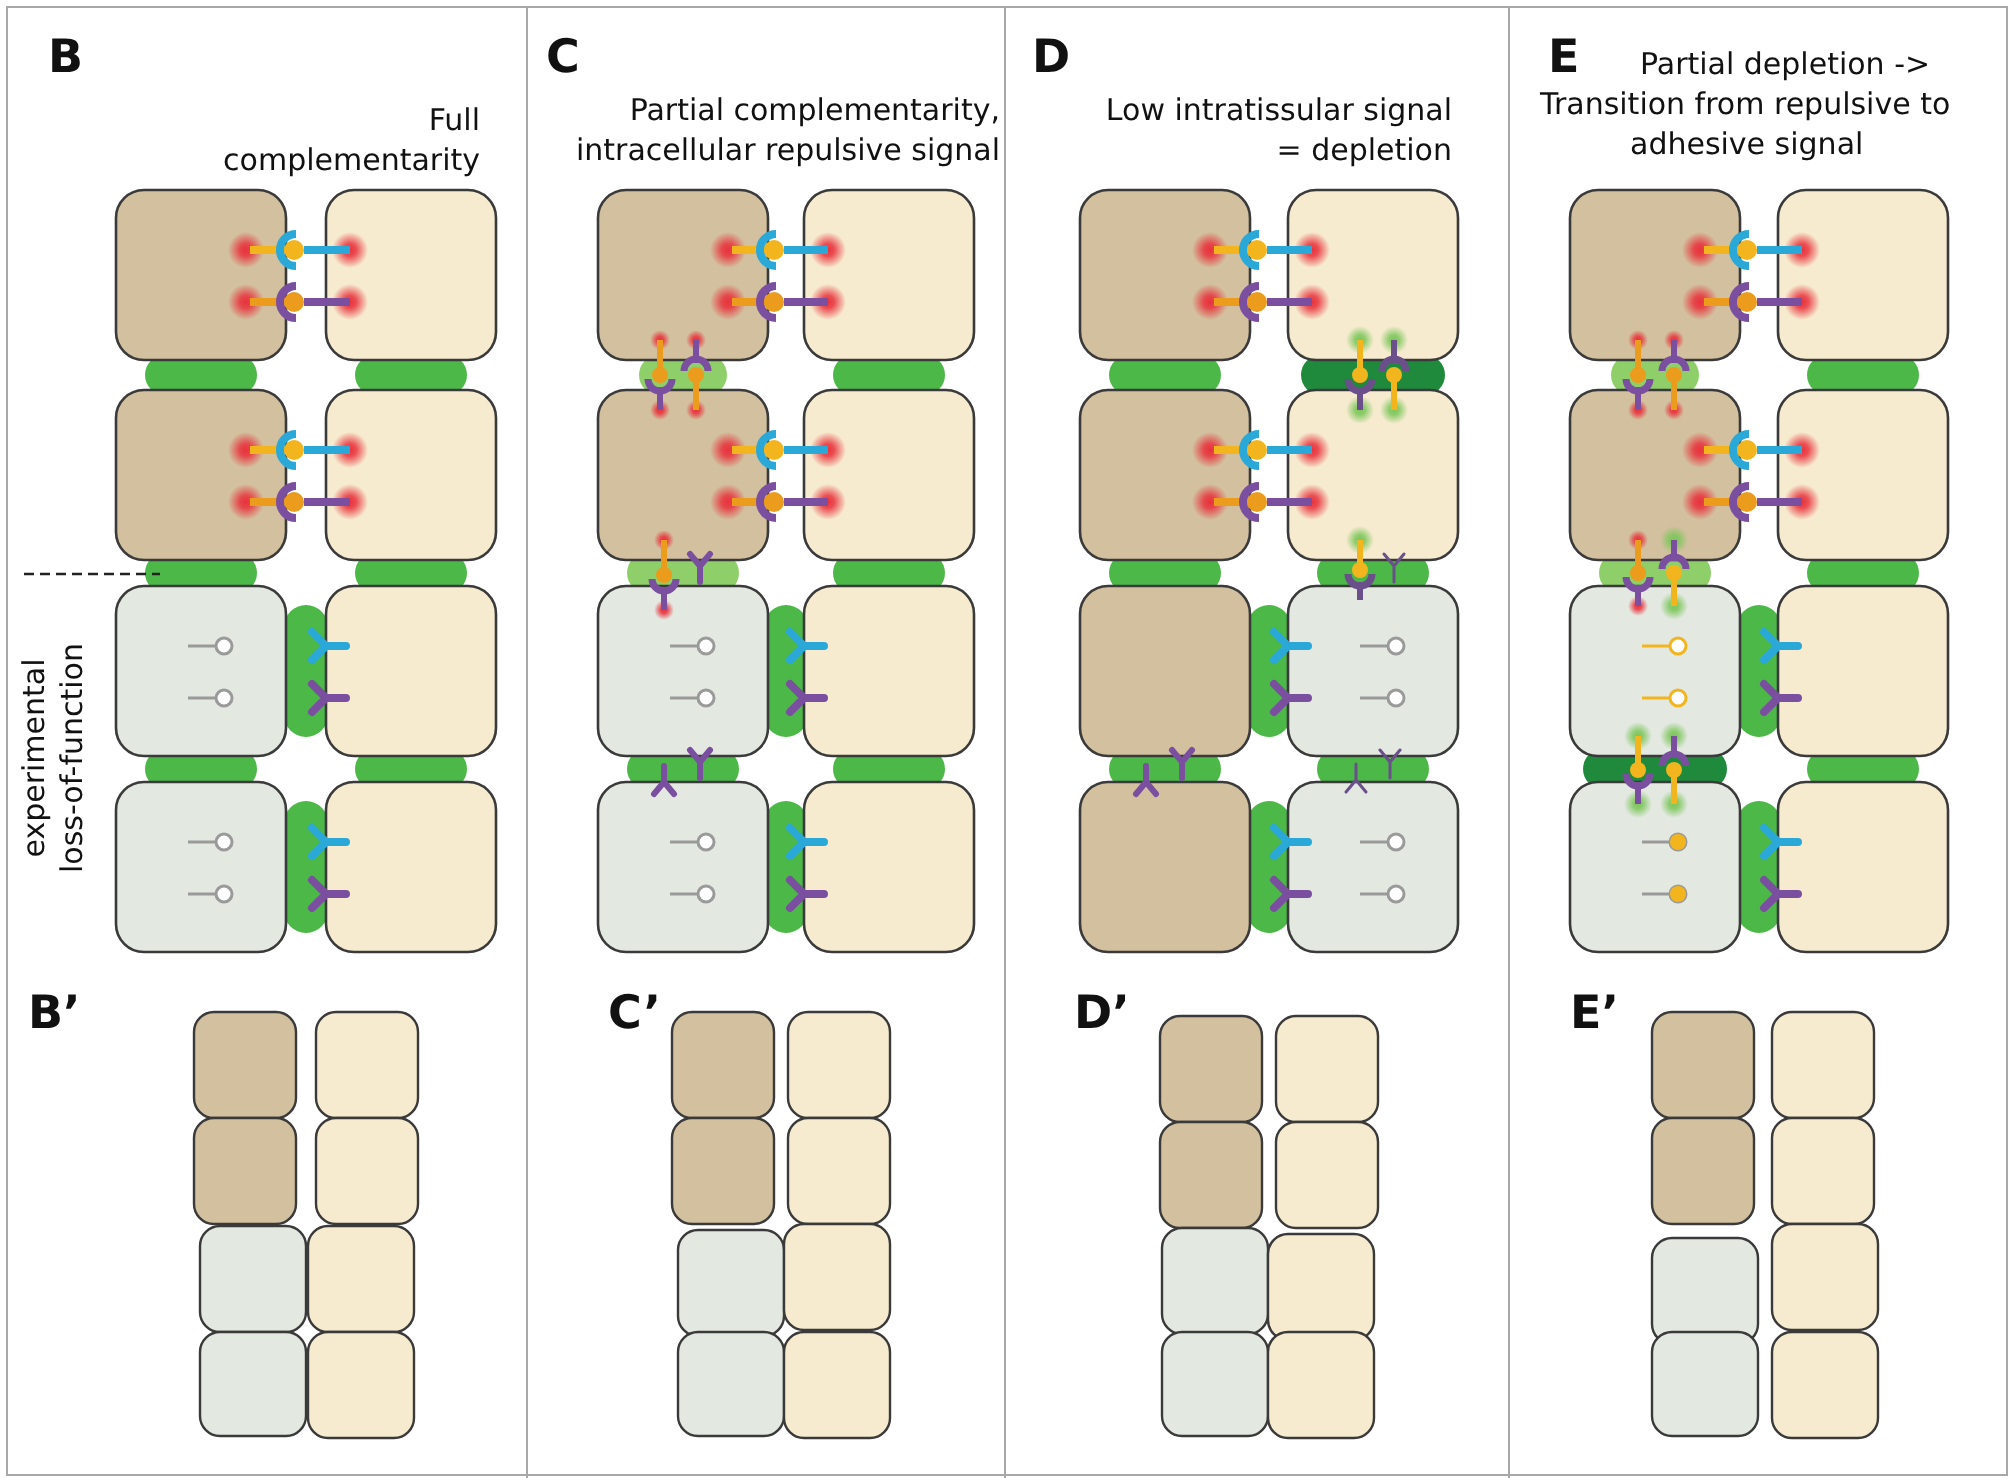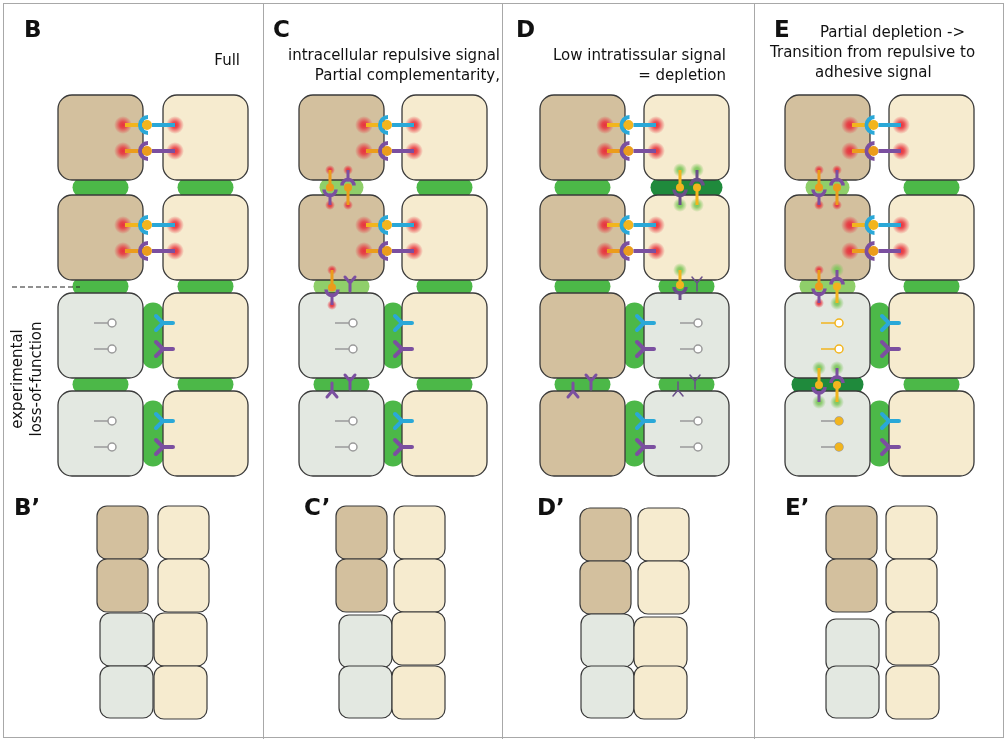--- a/index.html
+++ b/index.html
@@ -356,24 +356,25 @@
     <rect x="886" y="666" width="53" height="53" rx="10" ry="10" fill="#f6ebcf" stroke="#3a3a3a" stroke-width="1.2"></rect>
   </svg>
 
 <div class="plabel" style="left:24px;top:16px">B</div>
 <div class="plabel" style="left:273px;top:16px">C</div>
 <div class="plabel" style="left:516px;top:16px">D</div>
 <div class="plabel" style="left:774px;top:16px">E</div>
 
 <div class="ptitle" style="left:60px;top:50px;width:180px">
   <div>Full</div>
+  <div>complementarity</div>
 </div>
 <div class="ptitle" style="left:268px;top:45px;width:232px">
+  <div>Partial complementarity,</div>
   <div>intracellular repulsive signal</div>
-  <div>Partial complementarity,</div>
 </div>
 <div class="ptitle" style="left:526px;top:45px;width:200px">
   <div>Low intratissular  signal</div>
   <div>= depletion</div>
 </div>
 <div class="ptitle" style="left:790px;top:22px;width:220px;text-align:left">
   <div style="padding-left:30px">Partial depletion -&gt;</div>
   <div style="margin-left:-20px">Transition from repulsive to</div>
   <div style="padding-left:25px">adhesive signal</div>
 </div>

